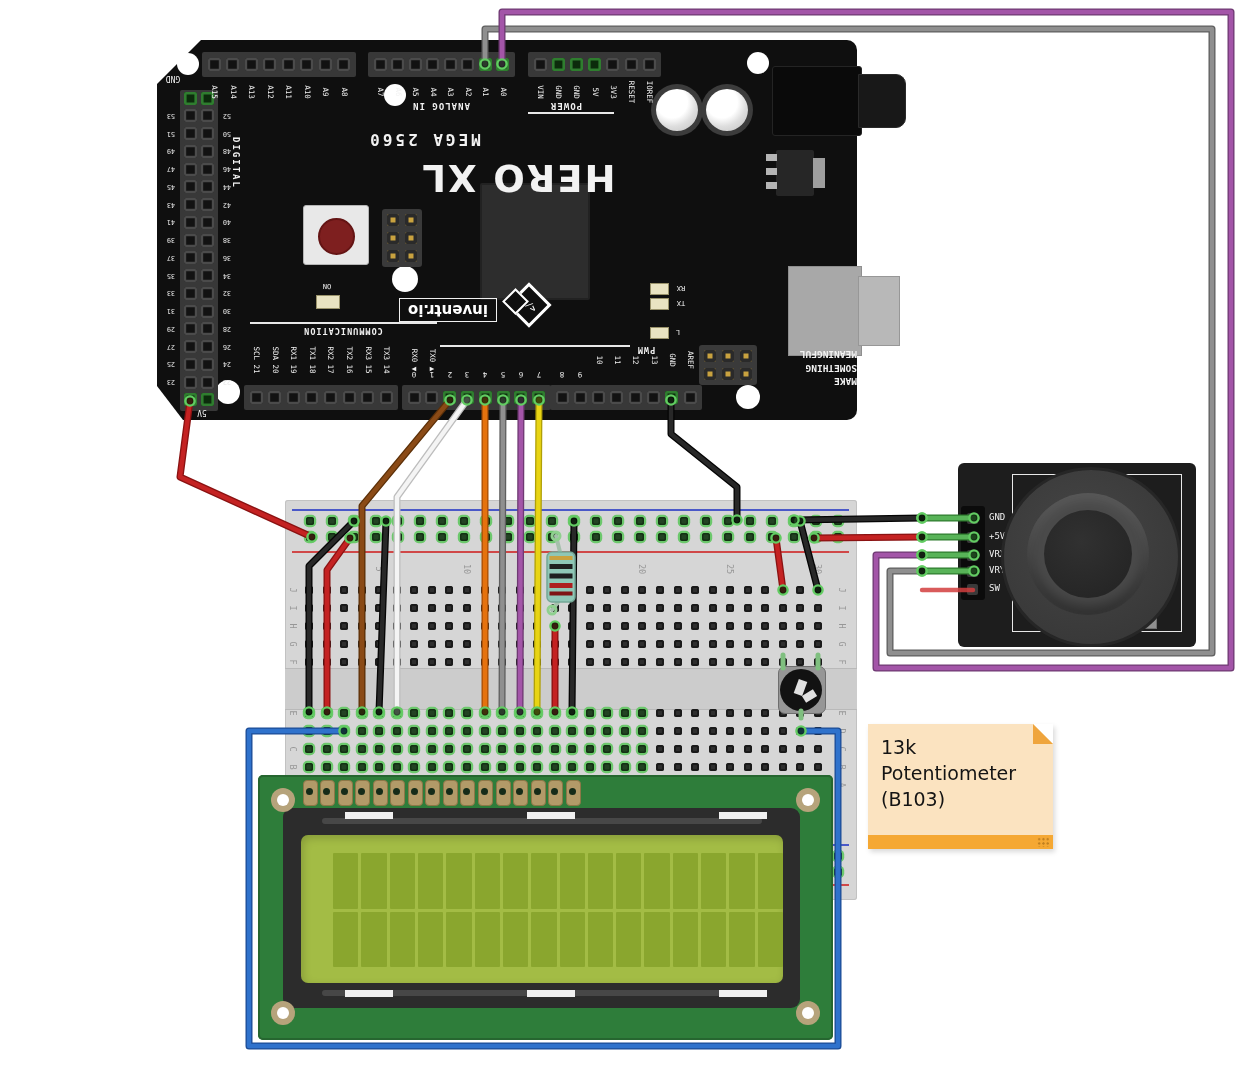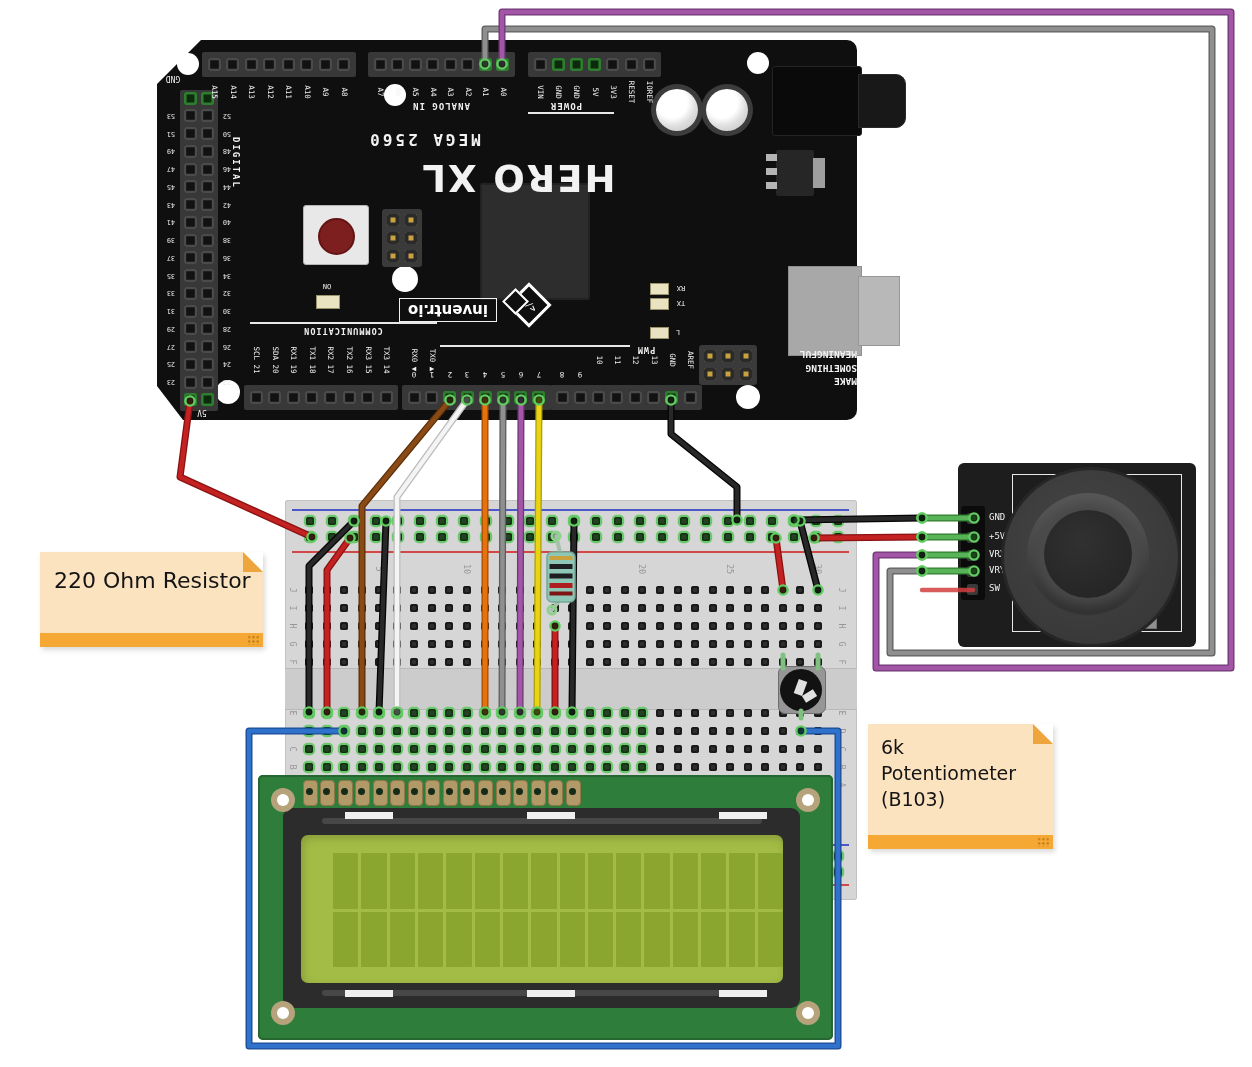--- a/index.html
+++ b/index.html
@@ -331,29 +331,23 @@
       <circle cx="814" cy="538" r="4.6" fill="rgba(10,30,10,0.75)" stroke="#62cc62" stroke-width="2.4"></circle>
       <circle cx="922" cy="537" r="4.6" fill="rgba(10,30,10,0.75)" stroke="#62cc62" stroke-width="2.4"></circle>
       <circle cx="344" cy="731" r="4.6" fill="rgba(10,30,10,0.75)" stroke="#62cc62" stroke-width="2.4"></circle>
       <circle cx="801" cy="731" r="4.6" fill="rgba(10,30,10,0.75)" stroke="#62cc62" stroke-width="2.4"></circle>
       <circle cx="922" cy="571" r="4.6" fill="rgba(10,30,10,0.75)" stroke="#62cc62" stroke-width="2.4"></circle>
       <circle cx="485" cy="64" r="4.6" fill="rgba(10,30,10,0.75)" stroke="#62cc62" stroke-width="2.4"></circle>
       <circle cx="922" cy="555" r="4.6" fill="rgba(10,30,10,0.75)" stroke="#62cc62" stroke-width="2.4"></circle>
       <circle cx="502" cy="64" r="4.6" fill="rgba(10,30,10,0.75)" stroke="#62cc62" stroke-width="2.4"></circle>
     </svg>
 
-  <div class="note" style="left:40px;top:552px;width:223px;height:95px;">
-    <div class="txt">220 Ohm Resistor</div>
-    <div class="bar">
-        <div class="grip"></div>
-      </div>
-  </div>
   <div class="note" style="left:868px;top:724px;width:185px;height:125px;">
     <div class="txt2">
-      <span style="display:block;">6k</span>
+      <span style="display:block;">13k</span>
       <span style="display:block;">Potentiometer</span>
       <span style="display:block;">(B103)</span>
     </div>
     <div class="bar">
         <div class="grip"></div>
       </div>
   </div>
 <div style="position: absolute; left: 202px; top: 52px; width: 153.5px; height: 25px; background: rgb(56, 56, 56); border-radius: 2px; z-index: 21;"></div>
     <div class="hh" style="position: absolute; left: 207.5px; top: 58px; z-index: 21;"></div>
     <div class="lbl" style="left: 214px; top: 92px; transform: translate(-50%, -50%) rotate(90deg);">A15</div>

